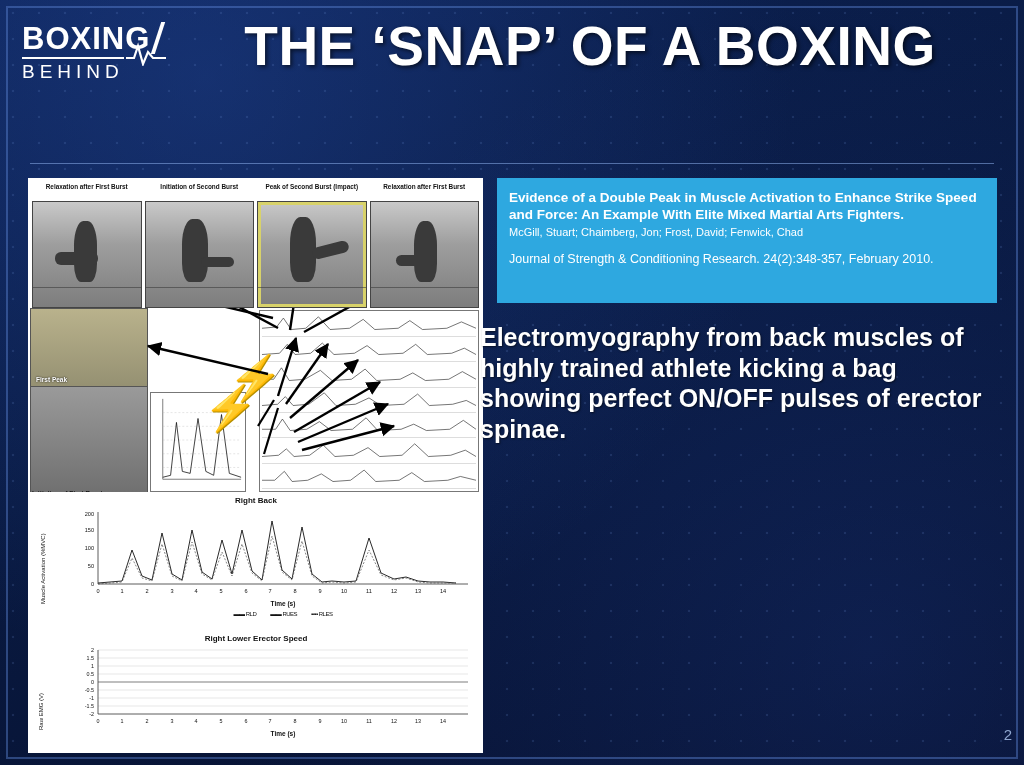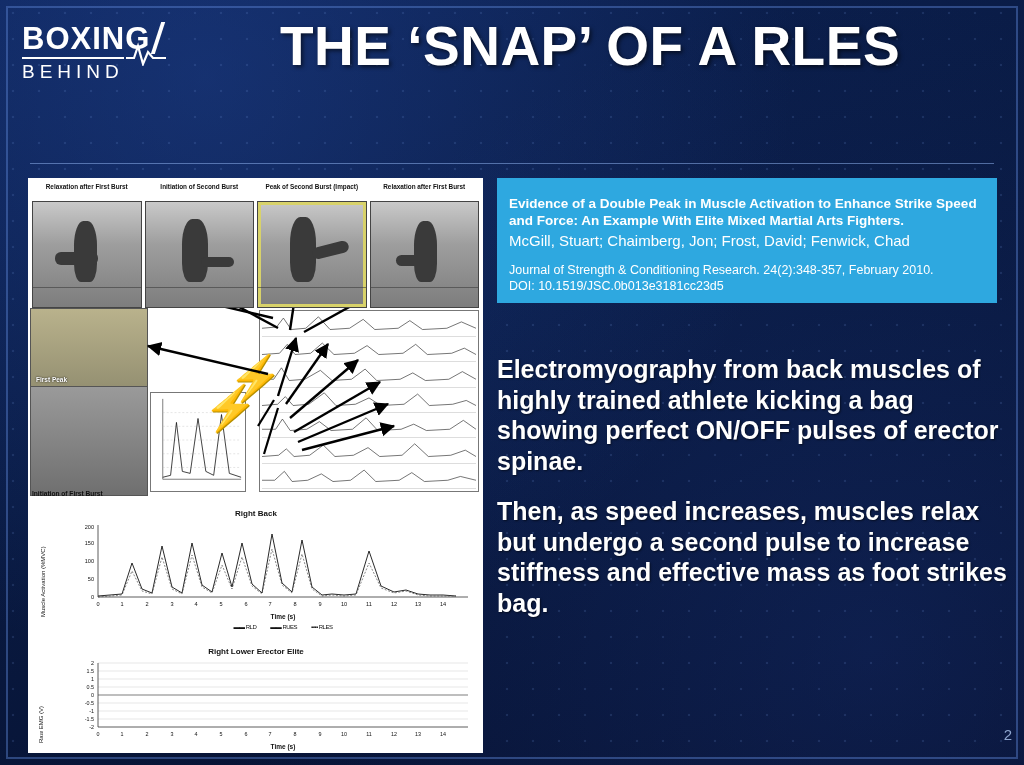--- a/index.html
+++ b/index.html
@@ -253,21 +253,21 @@
     position: absolute;
     left: 0; top: 0;
     width: 455px;
     height: 195px;
     pointer-events: none;
   }
 
   .fig-bottom {
     position: absolute;
     left: 0;
-    top: 327px;
+    top: 314px;
     width: 455px;
     height: 250px;
     background: #ffffff;
   }
   .chart-box {
     position: absolute;
     background: #fff;
   }
   .chart-title {
     text-align: center;
@@ -302,50 +302,49 @@
   
   .cite-box {
     position: absolute;
     left: 497px;
     top: 178px;
     width: 500px;
     height: 125px;
     background: #2ea8e0;
     color: #ffffff;
     box-sizing: border-box;
-    padding: 17px 12px;
+    padding: 11px 12px;
   }
   .cite-title {
     font-size: 13.5px;
     font-weight: bold;
     line-height: 1.28;
   }
   .cite-authors {
-    font-size: 15px;
+    font-size: 11px;
     line-height: 1.3;
     margin-top: 1px;
   }
   .cite-journal {
     font-size: 12.5px;
     line-height: 1.3;
     margin-top: 12px;
   }
   .cite-doi {
     font-size: 12.5px;
     line-height: 1.3;
   }
 
   
   .body-copy {
     position: absolute;
-    left: 497px;
+    left: 480px;
     top: 322px;
     width: 512px;
     color: #ffffff;
-    margin-top: 32px;
   }
   .body-copy p {
     margin: 0 0 20px 0;
     font-size: 25px;
     font-weight: bold;
     line-height: 1.22;
     text-shadow: 1px 1px 2px rgba(0,0,0,0.55);
   }
   .page-num {
     position: absolute;
@@ -366,21 +365,21 @@
     <div class="logo">
       <div class="logo-top">
         <span class="logo-boxing">BOXING</span>
         <span class="logo-slash"></span>
       </div>
       <div class="logo-science">BEHIND</div>
     </div>
     <svg class="logo-pulse" viewBox="0 0 40 26">
       <polyline points="0,18 8,18 12,6 17,24 22,12 27,18 40,18" fill="none" stroke="#ffffff" stroke-width="2.2"></polyline>
     </svg>
-    <div class="title-main">THE ‘SNAP’ OF A RLES</div>
+    <div class="title-main">THE ‘SNAP’ OF A BOXING</div>
     <div class="header-rule"></div>
   </div>
 
   <div class="figure-panel">
 
     <div class="fig-top">
       <div class="frame-row">
         <div class="frame">
           <div class="frame-cap">Relaxation after First Burst</div>
           <div class="frame-img">
@@ -541,21 +540,21 @@
         </svg>
         <div class="chart-xlabel" style="position:absolute; left:62px; top:104px; width:370px;">Time (s)</div>
         <div class="legend" style="position:absolute; left:62px; top:114px; width:370px;">
           <span class="k">▬▬ <span>RLD</span></span>
           <span class="k">▬▬ <span>RUES</span></span>
           <span class="k">▪▪▪▪ <span>RLES</span></span>
         </div>
       </div>
 
       <div class="chart-box" style="left:8px; top:142px; width:440px; height:108px;">
-        <div class="chart-title">Right Lower Erector Elite</div>
+        <div class="chart-title">Right Lower Erector Speed</div>
         <div class="chart-ylabel" style="left:2px; top:96px;">Raw EMG (V)</div>
         <svg viewBox="0 0 440 88" preserveAspectRatio="none" style="position:absolute; left:0; top:12px; width:440px; height:88px;">
           <g stroke="#cccccc" stroke-width="0.5">
             <line x1="62" y1="4" x2="432" y2="4"></line>
             <line x1="62" y1="12" x2="432" y2="12"></line>
             <line x1="62" y1="20" x2="432" y2="20"></line>
             <line x1="62" y1="28" x2="432" y2="28"></line>
             <line x1="62" y1="36" x2="432" y2="36"></line>
             <line x1="62" y1="44" x2="432" y2="44"></line>
             <line x1="62" y1="52" x2="432" y2="52"></line>
@@ -596,22 +595,20 @@
         <div class="chart-xlabel" style="position:absolute; left:62px; top:96px; width:370px;">Time (s)</div>
       </div>
 
     </div>
   </div>
 
   <div class="cite-box">
     <div class="cite-title">Evidence of a Double Peak in Muscle Activation to Enhance Strike Speed and Force: An Example With Elite Mixed Martial Arts Fighters.</div>
     <div class="cite-authors">McGill, Stuart; Chaimberg, Jon; Frost, David; Fenwick, Chad</div>
     <div class="cite-journal">Journal of Strength &amp; Conditioning Research. 24(2):348-357, February 2010.</div>
-    <div class="cite-doi">DOI: 10.1519/JSC.0b013e3181cc23d5</div>
   </div>
 
   <div class="body-copy">
     <p>Electromyography from back muscles of highly trained athlete kicking a bag showing perfect ON/OFF pulses of erector spinae.</p>
-    <p>Then, as speed increases, muscles relax but undergo a second pulse to increase stiffness and effective mass as foot strikes bag.</p>
   </div>
 
   <div class="page-num">2</div>
 </div>
 
 </body></html>

